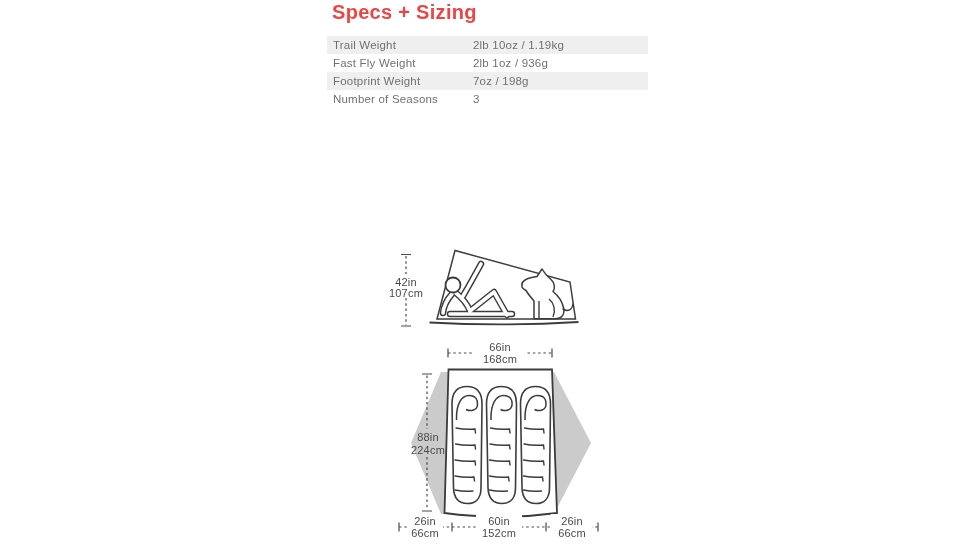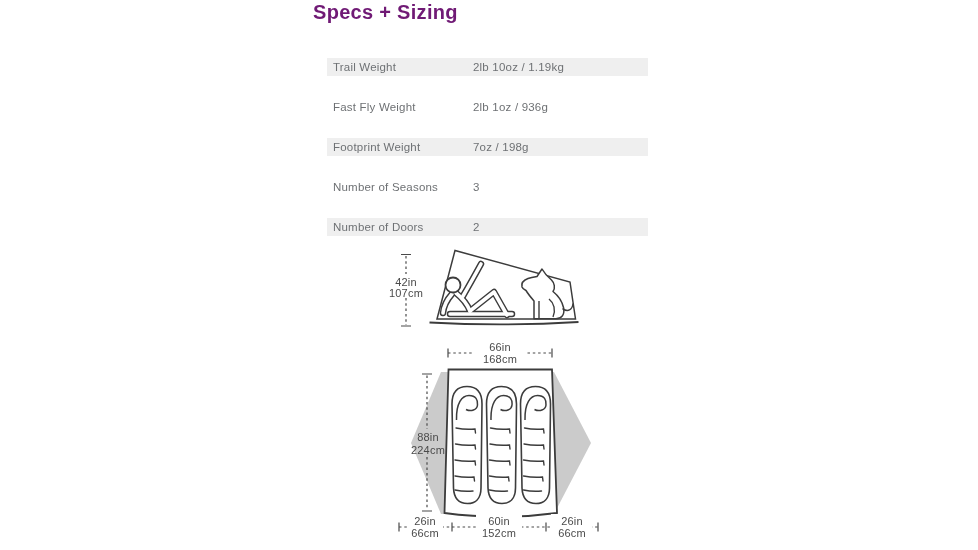--- a/index.html
+++ b/index.html
@@ -1,27 +1,27 @@
 <!DOCTYPE html>
 <html><head>
 <meta charset="utf-8">
 <style>
   html,body{margin:0;padding:0;}
   body{
     width:978px;height:550px;background:#ffffff;position:relative;overflow:hidden;
     font-family:"Liberation Sans",sans-serif;
   }
   .page-title{
-    position:absolute;left:313px;top:1px;margin:0;
-    font-size:20px;font-weight:bold;color:#701a75;letter-spacing:.3px;
+    position:absolute;left:332px;top:1px;margin:0;
+    font-size:20px;font-weight:bold;color:#ef4444;letter-spacing:.3px;
   }
   .spec-table{position:absolute;left:327px;top:36px;width:321px;}
   .spec-row{
     display:flex;height:18px;align-items:center;
-    font-size:11.5px;color:#6e7174;letter-spacing:.2px;margin-top:22px;
+    font-size:11.5px;color:#6e7174;letter-spacing:.2px;
   }
   .spec-row:nth-child(odd){background:#efefef;}
   .spec-label{width:146px;padding-left:6px;box-sizing:border-box;white-space:nowrap;}
   .spec-value{flex:1;white-space:nowrap;}
   .diagram{position:absolute;}
   #side-view{left:380px;top:242px;}
   #floor-plan{left:395px;top:338px;}
   .dim-text{font-size:11px;fill:#4a4a4a;text-anchor:middle;letter-spacing:.2px;}
   .dim-line{stroke:#4a4a4a;stroke-width:1.2;fill:none;stroke-dasharray:2.5 2.8;}
   .dim-cap{stroke:#4a4a4a;stroke-width:1.2;fill:none;}
@@ -42,24 +42,20 @@
     <span class="spec-label">Fast Fly Weight</span>
     <span class="spec-value">2lb 1oz / 936g</span>
   </div>
   <div class="spec-row">
     <span class="spec-label">Footprint Weight</span>
     <span class="spec-value">7oz / 198g</span>
   </div>
   <div class="spec-row">
     <span class="spec-label">Number of Seasons</span>
     <span class="spec-value">3</span>
-  </div>
-  <div class="spec-row">
-    <span class="spec-label">Number of Doors</span>
-    <span class="spec-value">2</span>
   </div>
 </div>
 
 <svg id="side-view" class="diagram" width="210" height="94" viewBox="380 242 210 94">
 
   <g>
     <path class="dim-cap" d="M401,254.5 H411 M401,326 H411"></path>
     <path class="dim-line" d="M406,256 V274 M406,298 V325"></path>
     <text class="dim-text" x="406" y="285.5">42in</text>
     <text class="dim-text" x="406" y="297">107cm</text>

